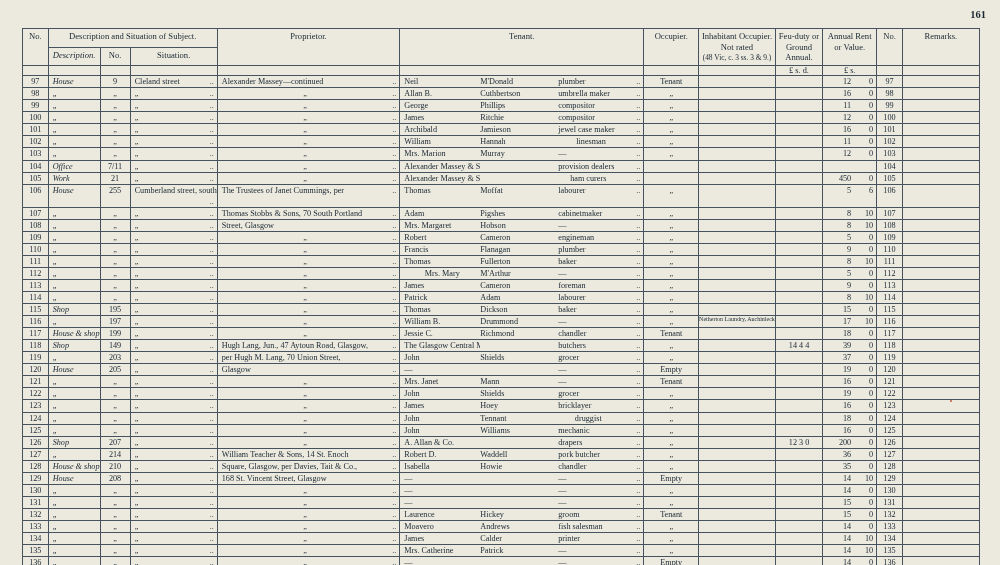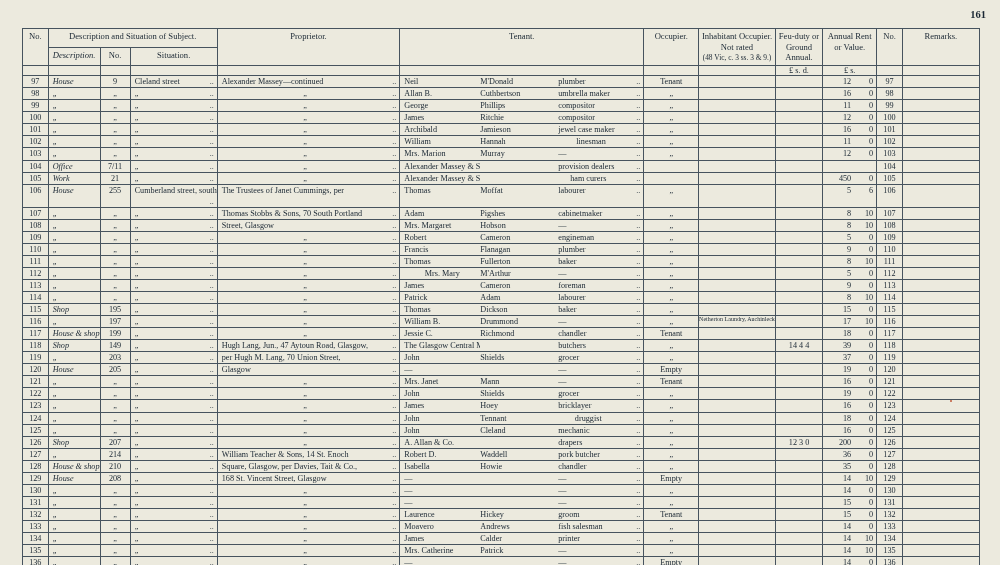--- a/index.html
+++ b/index.html
@@ -857,21 +857,21 @@
         </tr>
         <tr>
           <td class="w-no c">125</td>
           <td class="w-desc l">„</td>
           <td class="w-num c">„</td>
           <td class="w-sit l"><span>„</span><span class="dots" style="float: right; padding-right: 3px;">..</span></td>
           <td class="w-prop c"><span>„</span><span class="dots" style="float: right; padding-right: 3px;">..</span></td>
           <td class="w-ten">
             <div class="tenant-wrap">
               <span class="tn1" style="padding-left: 4px;">John</span>
-              <span class="tn2">Cleland</span>
+              <span class="tn2">Williams</span>
               <span class="tn3" style="text-align: left; width: 60px;">mechanic</span>
               <span class="dots" style="margin-left: auto; padding-right: 3px;">..</span>
             </div>
           </td>
           <td class="w-occ c">„</td>
           <td class="w-inh"></td>
           <td class="w-feu c"></td>
           <td class="w-ann">
             <div class="money">
               <span class="m1">16</span>

